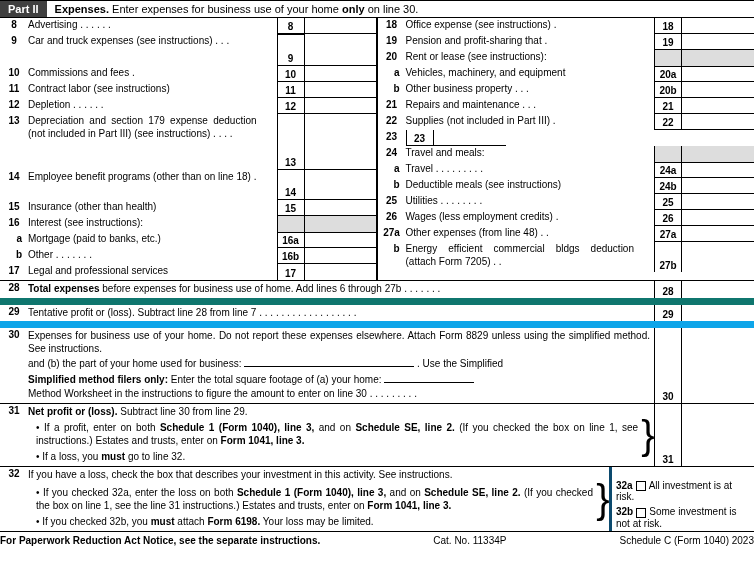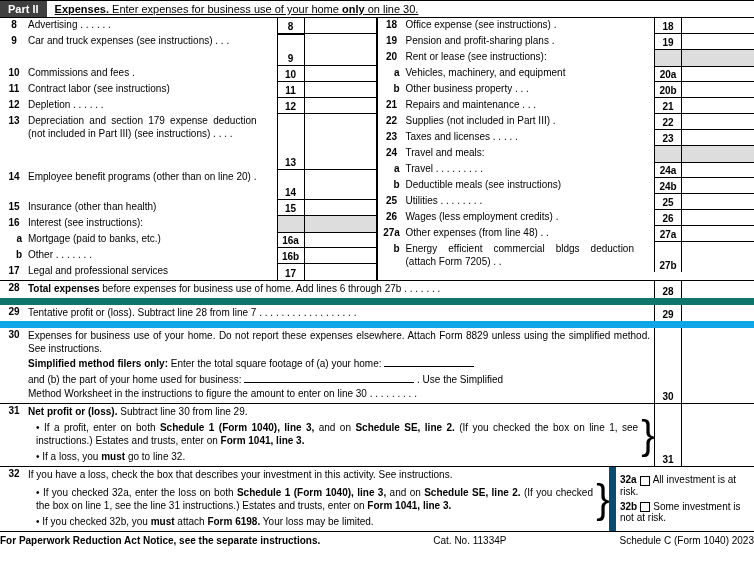--- a/index.html
+++ b/index.html
@@ -19,21 +19,20 @@
   .part-tag {
     background: #404040;
     color: #fff;
     font-weight: bold;
     padding: 2px 8px;
     font-size: 11px;
   }
   .part-title {
     padding-left: 8px;
     font-size: 11px;
-    text-decoration: underline;
   }
   .part-title strong { font-weight: bold; }
 
   .grid {
     display: flex;
     border-bottom: 1px solid #000;
   }
   .col-left, .col-right {
     flex: 1;
     display: flex;
@@ -177,21 +176,21 @@
       <div class="amtcol bb-inner"></div>
     </div>
     <div class="row" style="min-height:56px">
       <div class="linenum">13</div>
       <div class="desc">Depreciation and section 179 expense deduction (not included in Part III) (see instructions)    .    .    .    .</div>
       <div class="numcol bb-inner" style="position:relative;">13</div>
       <div class="amtcol bb-inner"></div>
     </div>
     <div class="row" style="min-height:30px">
       <div class="linenum">14</div>
-      <div class="desc">Employee benefit programs (other than on line 20)    .</div>
+      <div class="desc">Employee benefit programs (other than on line 18)    .</div>
       <div class="numcol bb-inner" style="position:relative;">14</div>
       <div class="amtcol bb-inner"></div>
     </div>
     <div class="row">
       <div class="linenum">15</div>
       <div class="desc">Insurance (other than health)</div>
       <div class="numcol bb-inner">15</div>
       <div class="amtcol bb-inner"></div>
     </div>
     <div class="row">
@@ -222,21 +221,21 @@
 
   <div class="col-right">
     <div class="row">
       <div class="linenum">18</div>
       <div class="desc">Office expense (see instructions)  .</div>
       <div class="numcol bb-inner">18</div>
       <div class="amtcol bb-inner"></div>
     </div>
     <div class="row">
       <div class="linenum">19</div>
-      <div class="desc">Pension and profit-sharing plans  .</div>
+      <div class="desc">Pension and profit-sharing that  .</div>
       <div class="numcol bb-inner">19</div>
       <div class="amtcol bb-inner"></div>
     </div>
     <div class="row">
       <div class="linenum">20</div>
       <div class="desc">Rent or lease (see instructions):</div>
       <div class="numcol shade"></div>
       <div class="amtcol shade"></div>
     </div>
     <div class="row">
@@ -258,21 +257,20 @@
       <div class="amtcol bb-inner"></div>
     </div>
     <div class="row">
       <div class="linenum">22</div>
       <div class="desc">Supplies (not included in Part III)  .</div>
       <div class="numcol bb-inner">22</div>
       <div class="amtcol bb-inner"></div>
     </div>
     <div class="row">
       <div class="linenum">23</div>
-      <div class="desc">Taxes and licenses .    .    .    .    .</div>
       <div class="numcol bb-inner">23</div>
       <div class="amtcol bb-inner"></div>
     </div>
     <div class="row">
       <div class="linenum">24</div>
       <div class="desc">Travel and meals:</div>
       <div class="numcol shade"></div>
       <div class="amtcol shade"></div>
     </div>
     <div class="row">
@@ -324,22 +322,22 @@
   <div class="linenum">29</div>
   <div class="desc">Tentative profit or (loss). Subtract line 28 from line 7 .    .    .    .    .    .    .    .    .    .    .    .    .    .    .    .    .    .</div>
   <div class="numcol">29</div>
   <div class="amtcol"></div>
 </div>
 
 <div class="wide-row" style="border-bottom:1px solid #000">
   <div class="linenum">30</div>
   <div class="desc">
     <div style="text-align:justify">Expenses for business use of your home. Do not report these expenses elsewhere. Attach Form 8829 unless using the simplified method. See instructions.</div>
+    <div style="margin-top:2px"><span>and (b) the part of your home used for business:</span> <span class="underline" style="min-width:170px"></span> <span>. Use the Simplified</span></div>
     <div style="margin-top:2px"><strong>Simplified method filers only:</strong><span> Enter the total square footage of (a) your home:</span> <span class="underline" style="min-width:90px"></span></div>
-    <div style="margin-top:2px"><span>and (b) the part of your home used for business:</span> <span class="underline" style="min-width:170px"></span> <span>. Use the Simplified</span></div>
     <div style="margin-top:2px">Method Worksheet in the instructions to figure the amount to enter on line 30    .    .    .    .    .    .    .    .    .</div>
   </div>
   <div class="numcol" style="position:relative;">30</div>
   <div class="amtcol"></div>
 </div>
 
 <div class="wide-row" style="border-bottom:1px solid #000">
   <div class="linenum">31</div>
   <div class="desc">
     <div><strong>Net profit or (loss).</strong><span> Subtract line 30 from line 29.</span></div>
@@ -352,21 +350,21 @@
 </div>
 
 <div class="wide-row">
   <div class="linenum">32</div>
   <div class="desc">
     <div>If you have a loss, check the box that describes your investment in this activity. See instructions.</div>
     <div class="bullet indent" style="margin-top:6px"><span>If you checked 32a, enter the loss on both </span><strong>Schedule 1 (Form 1040), line 3,</strong><span> and on </span><strong>Schedule SE, line 2.</strong><span> (If you checked the box on line 1, see the line 31 instructions.) Estates and trusts, enter on </span><strong>Form 1041, line 3.</strong></div>
     <div class="bullet indent" style="margin-top:4px"><span>If you checked 32b, you </span><strong>must</strong><span> attach </span><strong>Form 6198.</strong><span> Your loss may be limited.</span></div>
   </div>
   <div class="brace">}</div>
-  <div style="width:145px;border-left:7px solid #0c4a6e;padding:2px 4px;display:flex;flex-direction:column;justify-content:center;gap:4px">
+  <div style="width:145px;border-left:3px solid #0c4a6e;padding:2px 4px;display:flex;flex-direction:column;justify-content:flex-end;gap:4px">
     <div><strong>32a</strong><span class="checkbox"></span><span>All investment is at risk.</span></div>
     <div><strong>32b</strong><span class="checkbox"></span><span>Some investment is not at risk.</span></div>
   </div>
 </div>
 
 <div class="footer">
   <strong>For Paperwork Reduction Act Notice, see the separate instructions.</strong>
   <span>Cat. No. 11334P</span>
   <span>Schedule C (Form 1040) 2023</span>
 </div>

